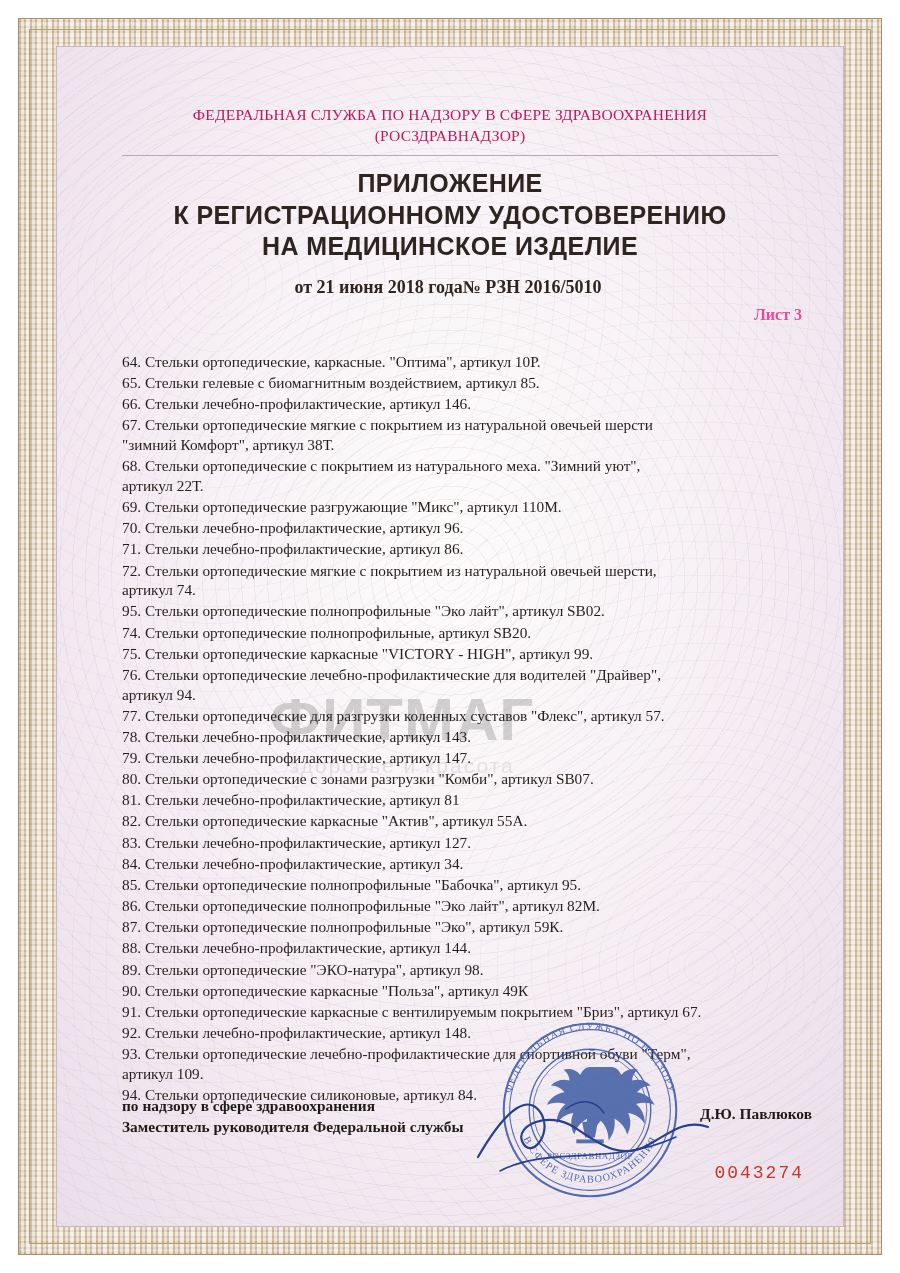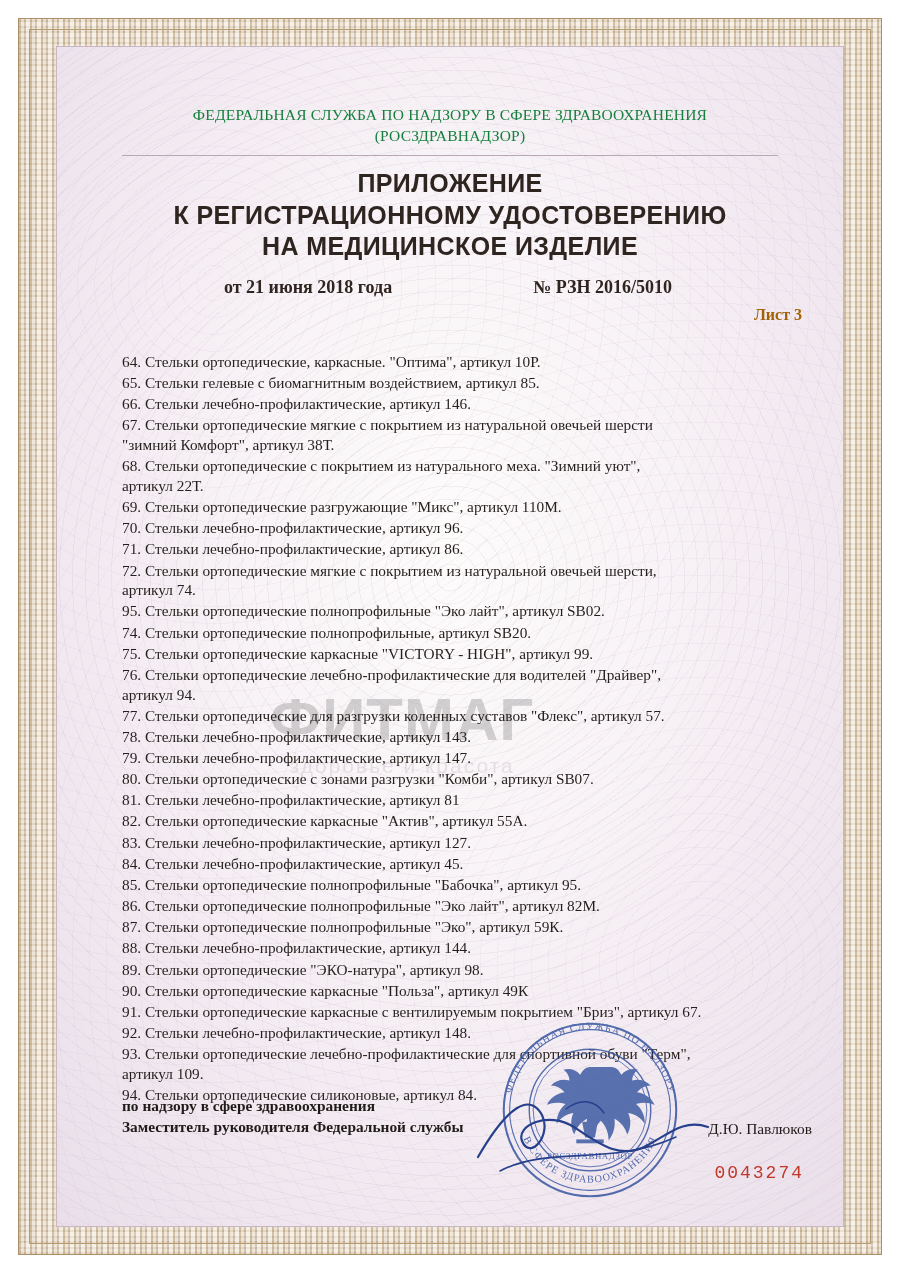--- a/index.html
+++ b/index.html
@@ -86,21 +86,21 @@
   }
 
   
   .agency {
     position: absolute;
     left: 100px; top: 105px;
     width: 700px;
     text-align: center;
     font-size: 15.5px;
     line-height: 1.35;
-    color: #15803d;
+    color: #be185d;
     letter-spacing: 0.2px;
     font-variant: small-caps;
   }
   .agency .line2 { font-variant: normal; }
 
   .hr-top {
     position: absolute;
     left: 122px; top: 155px;
     width: 656px; height: 1px;
     background: #b9a9b6;
@@ -117,35 +117,35 @@
     line-height: 1.26;
     color: #2e2420;
     letter-spacing: 0.4px;
   }
 
   .doc-meta {
     position: absolute;
     left: 120px; top: 277px;
     width: 660px;
     display: flex;
-    justify-content: space-between;
+    justify-content: center;
     align-items: baseline;
     font-weight: bold;
     font-size: 18px;
     color: #2e2420;
   }
   .doc-meta .date { padding-left: 104px; }
   .doc-meta .number { padding-right: 108px; }
 
   .sheet {
     position: absolute;
     right: 98px; top: 306px;
     font-weight: bold;
     font-size: 16px;
-    color: #a16207;
+    color: #ec4899;
   }
 
   
   .list {
     position: absolute;
     left: 122px; top: 352px;
     width: 670px;
     font-size: 15.3px;
     line-height: 1.285;
     color: #241f1c;
@@ -162,22 +162,22 @@
     left: 122px; top: 1096px;
     width: 690px;
     font-weight: bold;
     font-size: 15.4px;
     line-height: 1.35;
     color: #1f1b18;
     z-index: 4;
   }
   .signature .name {
     position: absolute;
-    right: 0; top: 23px;
-    font-weight: normal;
+    right: 0; top: 8px;
+    font-weight: bold;
   }
 
   .serial {
     position: absolute;
     right: 96px; top: 1163px;
     font-family: "Liberation Mono", monospace;
     font-size: 18px;
     letter-spacing: 2px;
     color: #c0392b;
     z-index: 4;
@@ -279,21 +279,21 @@
         <p class="item">75. Стельки ортопедические каркасные "VICTORY - HIGH", артикул 99.</p>
         <p class="item">76. Стельки ортопедические лечебно-профилактические для водителей "Драйвер",
 артикул 94.</p>
         <p class="item">77. Стельки ортопедические для разгрузки коленных суставов "Флекс", артикул 57.</p>
         <p class="item">78. Стельки лечебно-профилактические, артикул 143.</p>
         <p class="item">79. Стельки лечебно-профилактические, артикул 147.</p>
         <p class="item">80. Стельки ортопедические с зонами разгрузки "Комби", артикул SB07.</p>
         <p class="item">81. Стельки лечебно-профилактические, артикул 81</p>
         <p class="item">82. Стельки ортопедические каркасные "Актив", артикул 55А.</p>
         <p class="item">83. Стельки лечебно-профилактические, артикул 127.</p>
-        <p class="item">84. Стельки лечебно-профилактические, артикул 45.</p>
+        <p class="item">84. Стельки лечебно-профилактические, артикул 34.</p>
         <p class="item">85. Стельки ортопедические полнопрофильные "Бабочка", артикул 95.</p>
         <p class="item">86. Стельки ортопедические полнопрофильные "Эко лайт", артикул 82М.</p>
         <p class="item">87. Стельки ортопедические полнопрофильные "Эко", артикул 59К.</p>
         <p class="item">88. Стельки лечебно-профилактические, артикул 144.</p>
         <p class="item">89. Стельки ортопедические "ЭКО-натура", артикул 98.</p>
         <p class="item">90. Стельки ортопедические каркасные "Польза", артикул 49К</p>
         <p class="item">91. Стельки ортопедические каркасные с вентилируемым покрытием "Бриз", артикул 67.</p>
         <p class="item">92. Стельки лечебно-профилактические, артикул 148.</p>
         <p class="item">93. Стельки ортопедические лечебно-профилактические для спортивной обуви "Терм",
 артикул 109.</p>

